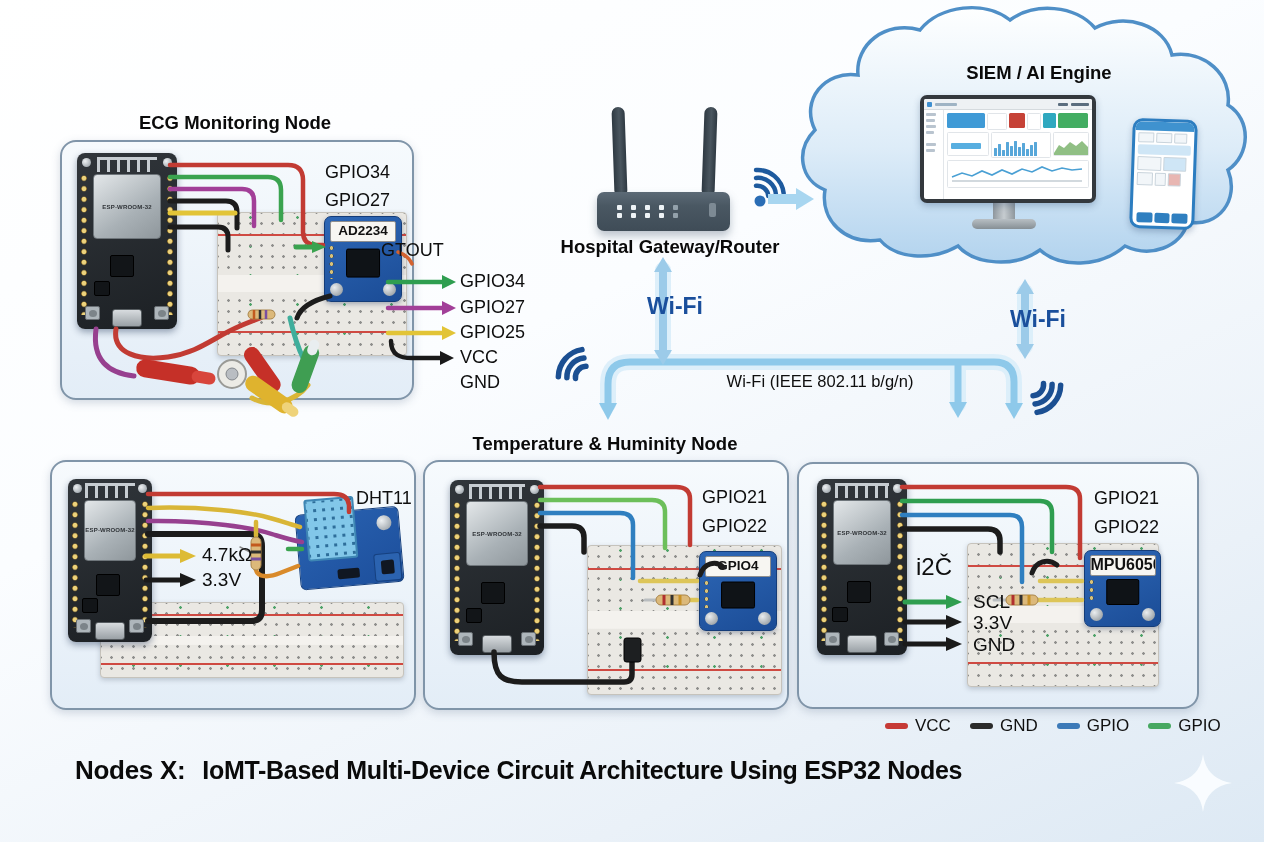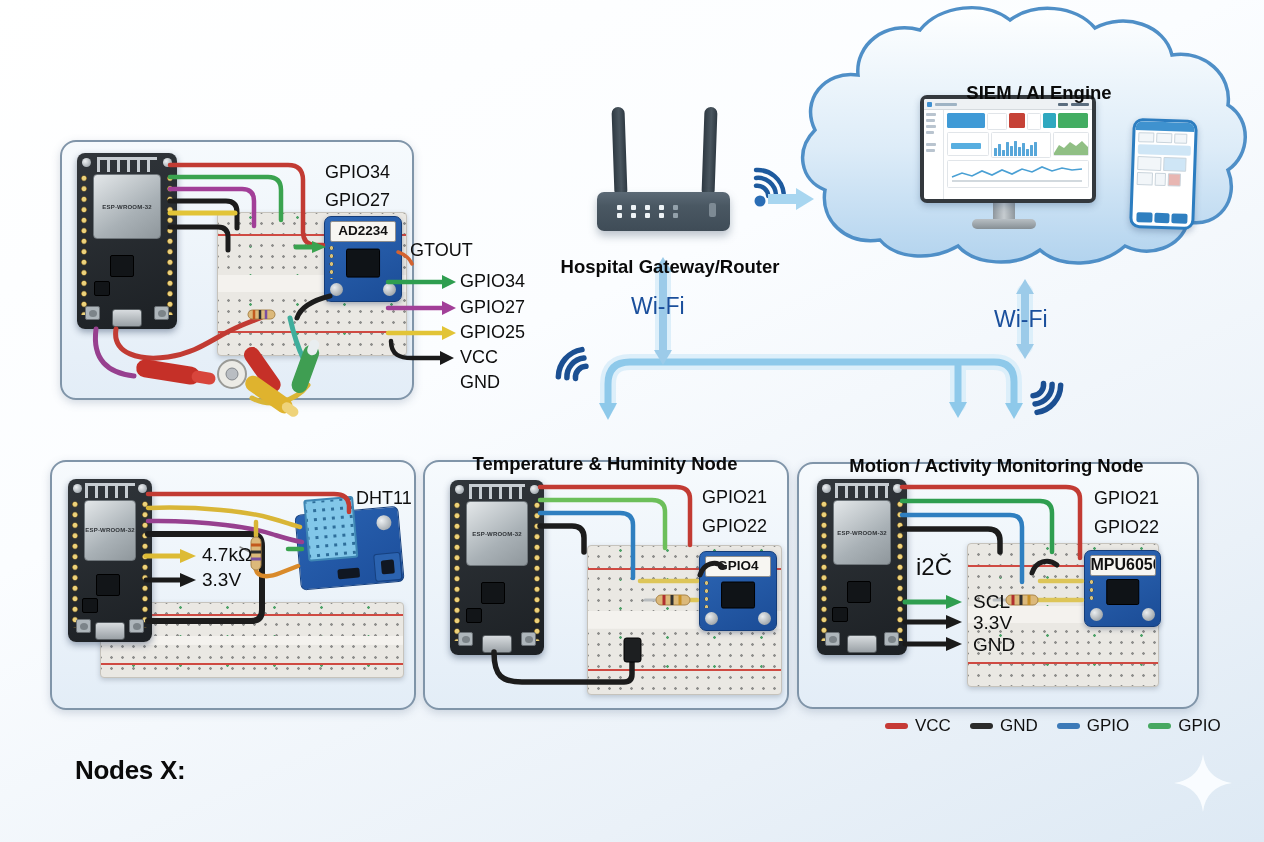--- a/index.html
+++ b/index.html
@@ -4,22 +4,22 @@
 <style>
   html,body{margin:0;padding:0;}
   body{width:1264px;height:842px;overflow:hidden;
        font-family:"Liberation Sans","DejaVu Sans",sans-serif;
        background:linear-gradient(155deg,#ffffff 0%,#fbfdff 40%,#eaf1f8 78%,#dde9f4 100%);}
   .stage{position:relative;width:1264px;height:842px;}
 
   
   .lbl{position:absolute;font-size:18px;color:#0e0e0e;white-space:nowrap;z-index:7;}
   .lbl.big{font-size:19px;}
-  .title{position:absolute;font-size:18.5px;font-weight:bold;color:#0a0a0a;text-align:center;z-index:7;white-space:nowrap;margin-top:20px;}
-  .wifi-word{position:absolute;font-size:23px;font-weight:normal;color:#1a4f9c;z-index:7;}
+  .title{position:absolute;font-size:18.5px;font-weight:bold;color:#0a0a0a;text-align:center;z-index:7;white-space:nowrap;}
+  .wifi-word{position:absolute;font-size:23px;font-weight:bold;color:#1a4f9c;z-index:7;margin-left:16px;}
 
   
   .panel{position:absolute;background:linear-gradient(180deg,#f6fafd,#e3edf7);
          border:2px solid #8095a9;border-radius:16px;
          box-shadow:0 3px 8px rgba(90,110,140,.25);z-index:1;}
 
   
   .esp32{position:absolute;background:linear-gradient(160deg,#31363b,#1c2024);
          border-radius:8px;box-shadow:0 3px 7px rgba(40,60,90,.45);z-index:3;}
   .esp-ant{position:absolute;top:4px;left:20%;right:20%;height:12px;border-top:3px solid #c7cdd2;
@@ -154,20 +154,21 @@
 </style>
 </head>
 <body>
 
 <div class="stage">
 
   <svg class="sparkle" style="left:1172px;top:752px" width="62" height="62" viewBox="0 0 62 62">
     <path d="M31,2 Q34,27 60,31 Q34,35 31,60 Q28,35 2,31 Q28,27 31,2 Z" fill="#fafdff" opacity="0.95"></path>
   </svg>
 
+  <div class="title" style="left:60px;top:112px;width:350px">ECG Monitoring Node</div>
   <div class="panel" style="left:60px;top:140px;width:350px;height:256px">
     <div class="esp32" style="left:15px;top:11px;width:100px;height:176px">
       <div class="esp-ant"></div>
       <div class="esp-hole tl"></div>
       <div class="esp-hole tr"></div>
       <div class="esp-shield">
         <span class="esp-lbl">ESP-WROOM-32</span>
       </div>
       <div class="esp-pins l"></div>
       <div class="esp-pins r"></div>
@@ -181,21 +182,21 @@
     <div class="module" style="left:262px;top:74px;width:76px;height:84px">
       <div class="mod-label">AD2234</div>
       <div class="mod-chip"></div>
       <div class="mod-pins"></div>
       <div class="mod-screw s-l"></div>
       <div class="mod-screw s-r"></div>
     </div>
   </div>
   <div class="lbl" style="left:325px;top:162px">GPIO34</div>
   <div class="lbl" style="left:325px;top:190px">GPIO27</div>
-  <div class="lbl" style="left:410px;top:240px">GTOUT</div>
+  <div class="lbl" style="left:381px;top:240px">GTOUT</div>
   <div class="lbl" style="left:460px;top:271px">GPIO34</div>
   <div class="lbl" style="left:460px;top:297px">GPIO27</div>
   <div class="lbl" style="left:460px;top:322px">GPIO25</div>
   <div class="lbl" style="left:460px;top:347px">VCC</div>
   <div class="lbl" style="left:460px;top:372px">GND</div>
 
   <div class="antenna" style="left:613px;top:107px;transform:rotate(-2deg)"></div>
   <div class="antenna" style="left:703px;top:107px;transform:rotate(2deg)"></div>
   <div class="router-body">
     <div class="router-leds">
@@ -308,20 +309,21 @@
       <div class="ph-foot">
         <span class="chip"></span>
           <span class="chip"></span>
           <span class="chip"></span>
       </div>
     </div>
   </div>
 
   <div class="wifi-word" style="left:631px;top:293px">Wi-Fi</div>
   <div class="wifi-word" style="left:994px;top:306px">Wi-Fi</div>
+  <div class="lbl" style="left:660px;top:372px;width:320px;text-align:center;font-size:16.5px">Wi-Fi (IEEE 802.11 b/g/n)</div>
 
   <div class="panel" style="left:50px;top:460px;width:362px;height:246px">
     <div class="esp32" style="left:16px;top:17px;width:84px;height:163px">
       <div class="esp-ant"></div>
       <div class="esp-hole tl"></div>
       <div class="esp-hole tr"></div>
       <div class="esp-shield">
         <span class="esp-lbl">ESP-WROOM-32</span>
       </div>
       <div class="esp-pins l"></div>
@@ -367,21 +369,20 @@
       <div class="mod-label">GPIO4</div>
       <div class="mod-chip"></div>
       <div class="mod-pins"></div>
       <div class="mod-screw s-l"></div>
       <div class="mod-screw s-r"></div>
     </div>
   </div>
   <div class="lbl" style="left:702px;top:487px">GPIO21</div>
   <div class="lbl" style="left:702px;top:516px">GPIO22</div>
 
-  <div class="title" style="left:798px;top:435px;width:397px">Motion / Activity Monitoring Node</div>
   <div class="panel" style="left:797px;top:462px;width:398px;height:243px">
     <div class="esp32" style="left:18px;top:15px;width:90px;height:176px">
       <div class="esp-ant"></div>
       <div class="esp-hole tl"></div>
       <div class="esp-hole tr"></div>
       <div class="esp-shield">
         <span class="esp-lbl">ESP-WROOM-32</span>
       </div>
       <div class="esp-pins l"></div>
       <div class="esp-pins r"></div>
@@ -605,15 +606,16 @@
       <span>GPIO</span>
     </div>
     <div class="leg-item">
       <span class="swatch sw-gpiog"></span>
       <span>GPIO</span>
     </div>
   </div>
 
   <div class="caption">
     <span class="cap-prefix">Nodes X:</span>
+    <span class="cap-text">IoMT-Based Multi-Device Circuit Architecture Using ESP32 Nodes</span>
   </div>
 
 </div>
 
 </body></html>

